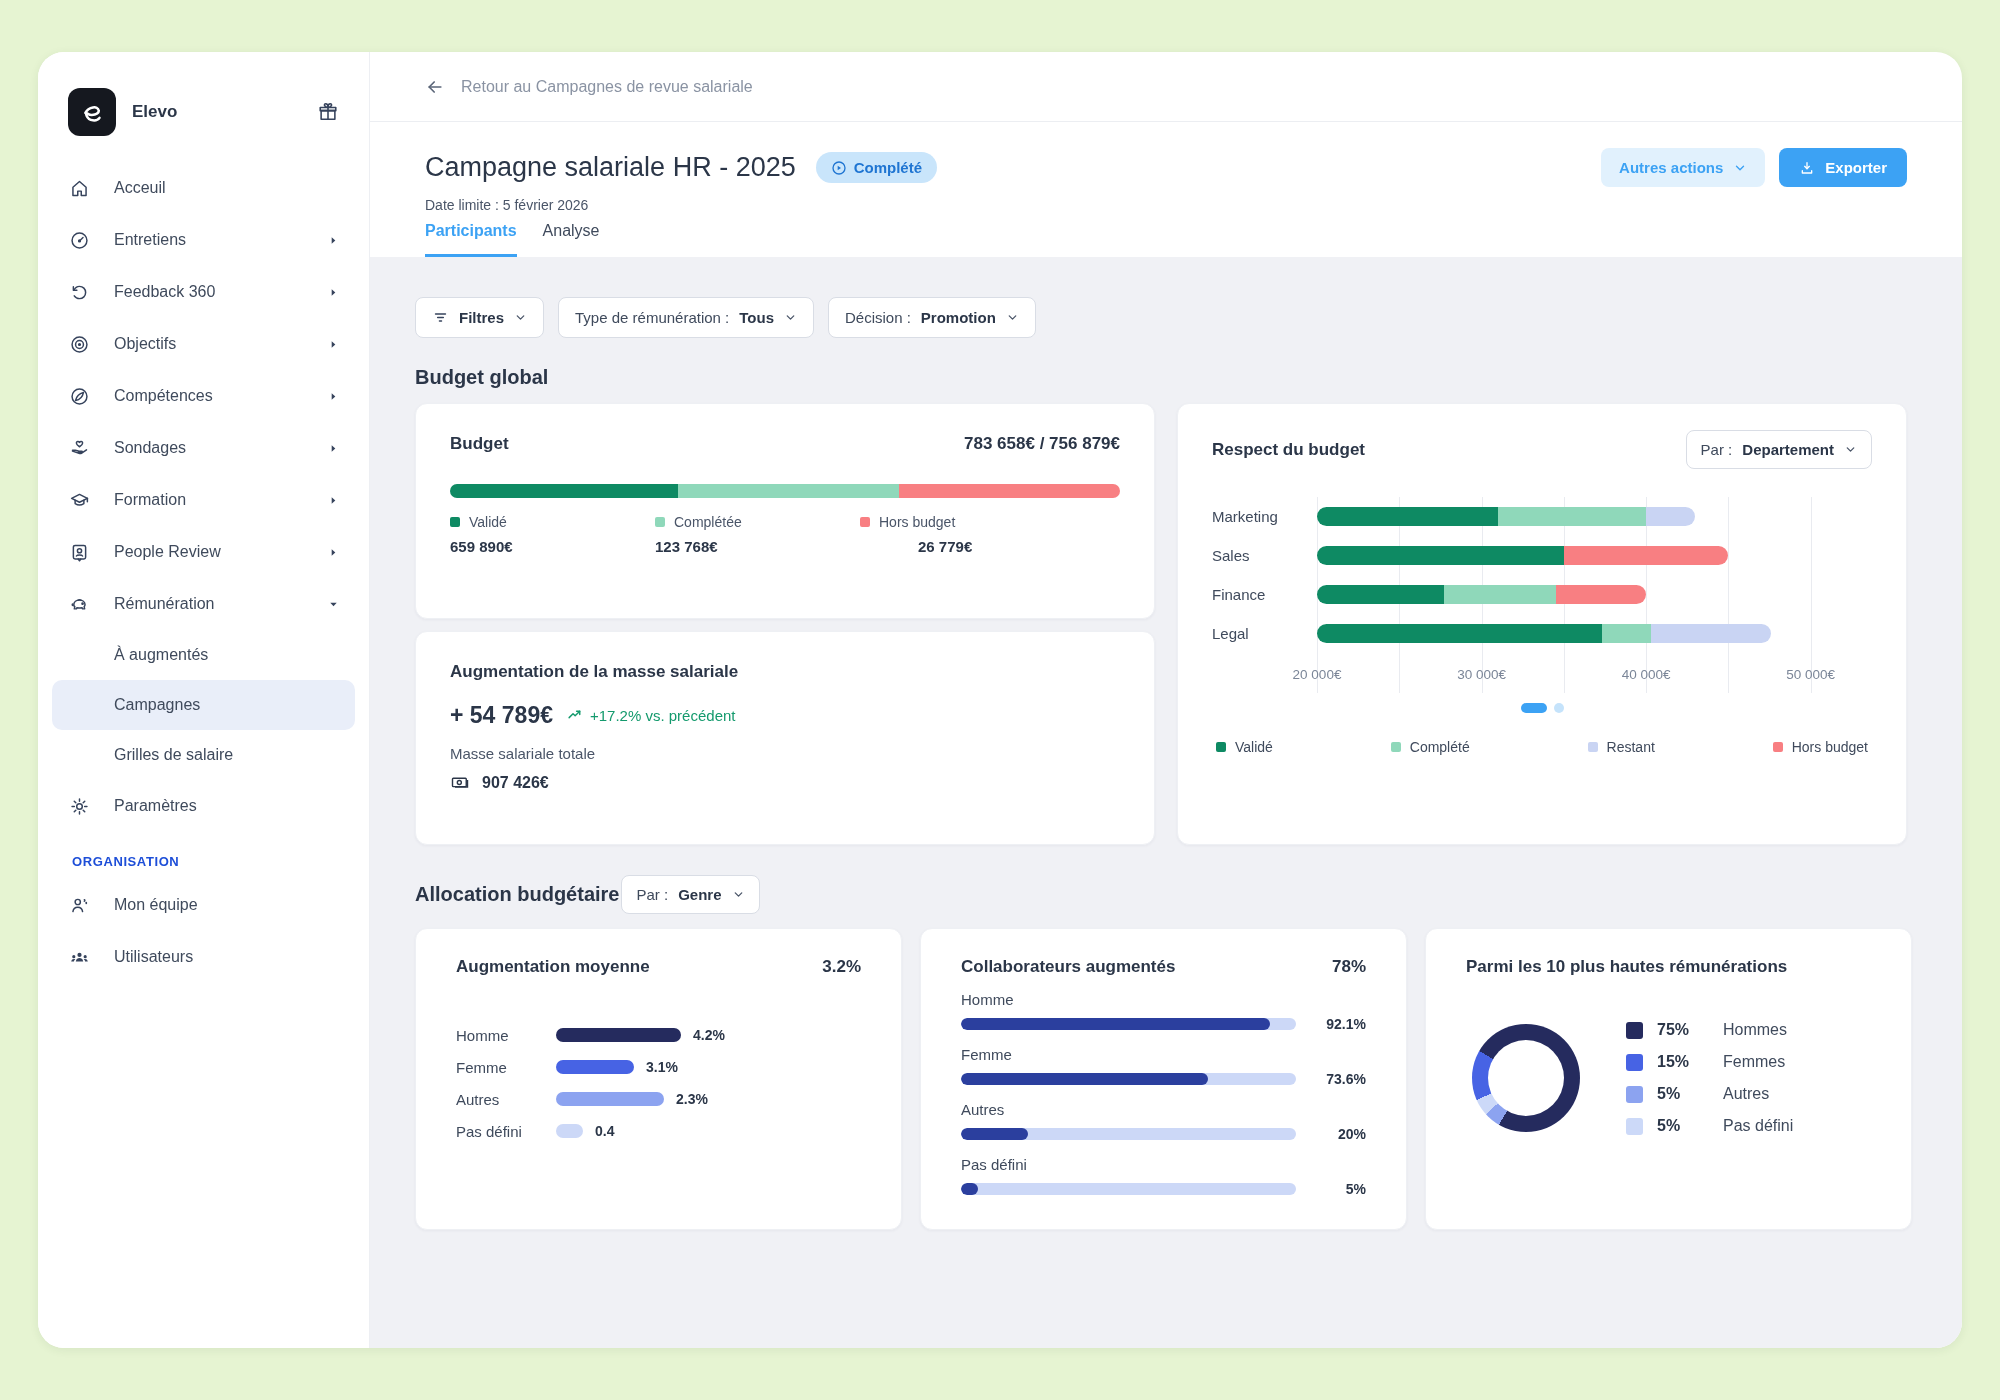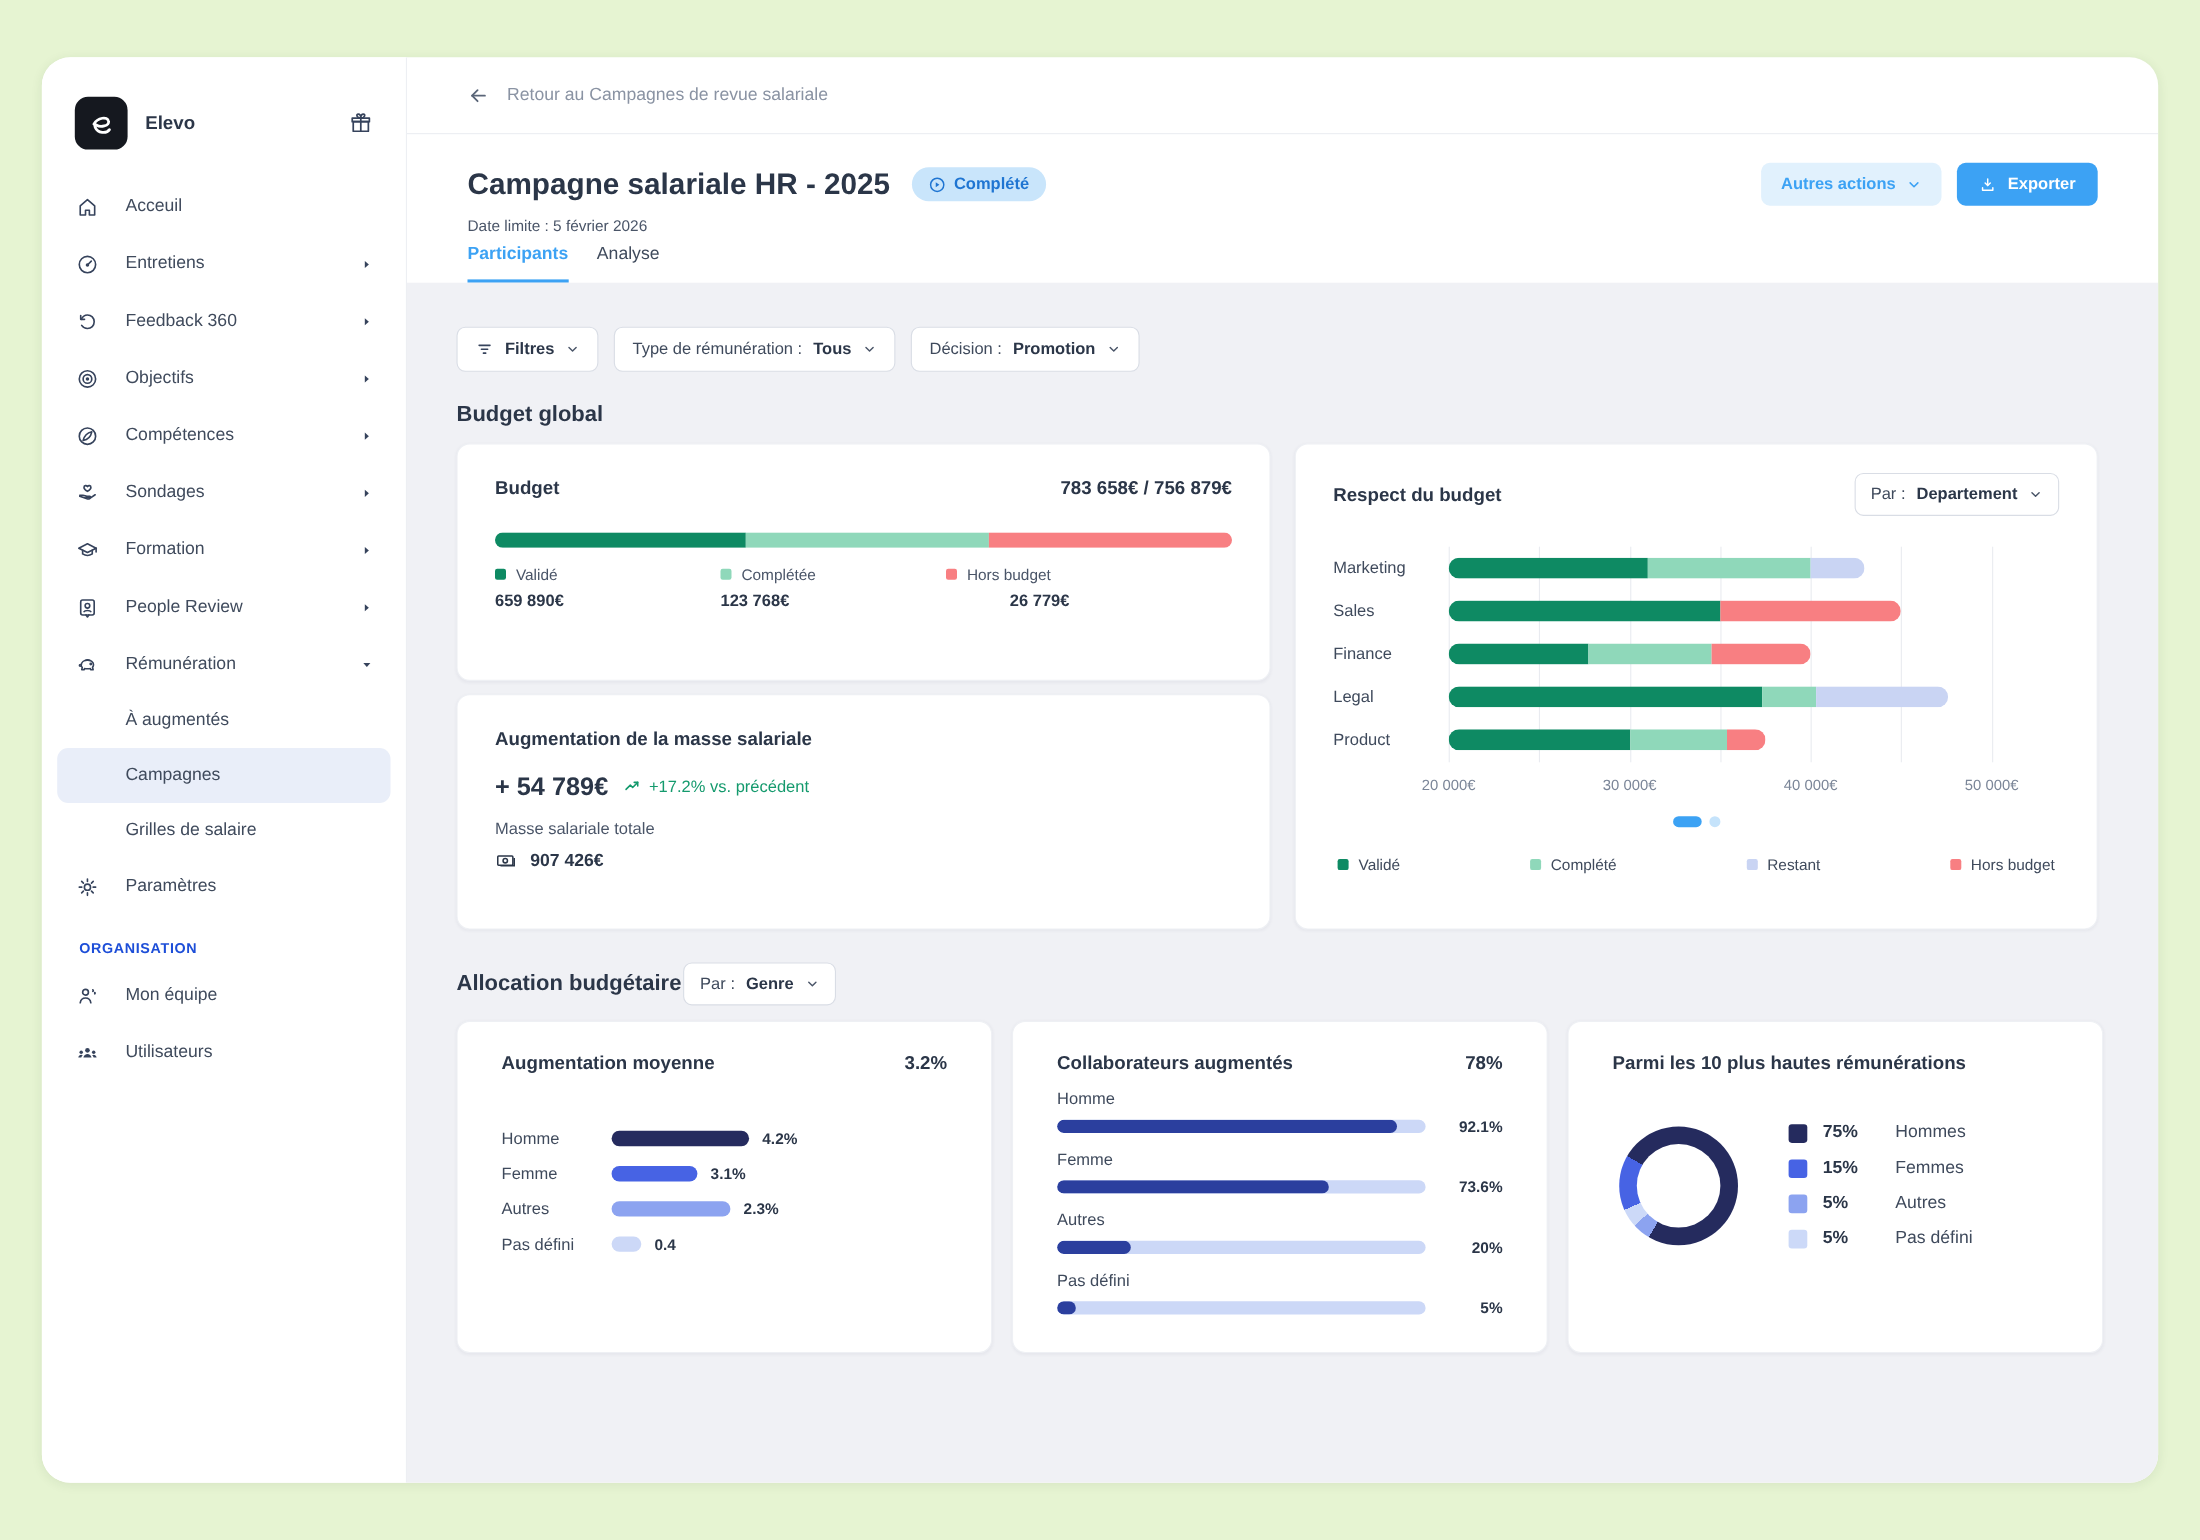--- a/index.html
+++ b/index.html
@@ -29,21 +29,21 @@
   .sb-sub { display:flex; align-items:center; height:50px; padding:0 16px 0 62px; border-radius:10px; font-size:16px; color:#3f4a5c; cursor:pointer; }
   .sb-sub.active { background:#e9eef9; }
   .sb-section { font-size:13px; font-weight:bold; letter-spacing:.6px; color:#1d4ed8; padding:22px 16px 10px 20px; }
   
   .main { flex:1; display:flex; flex-direction:column; min-width:0; }
   .topbar { height:70px; flex:none; display:flex; align-items:center; padding:0 55px; border-bottom:1px solid #eceef2; }
   .back-arrow { color:#5a6578; display:flex; margin-right:16px; cursor:pointer; }
   .breadcrumb { font-size:16px; color:#8a93a3; }
   .head-block { padding:26px 55px 0 55px; flex:none; }
   .title-row { display:flex; align-items:center; }
-  .page-title { font-size:27px; font-weight:bold; color:#2b3648; }
+  .page-title { font-size:27px; font-weight:normal; color:#2b3648; }
   .badge { display:flex; align-items:center; gap:7px; background:#c9e5fb; color:#1f75d2; font-size:15px; font-weight:bold; border-radius:16px; padding:7px 15px; margin-left:20px; }
   .spacer { flex:1; }
   .btn-secondary { display:flex; align-items:center; gap:10px; background:#e1f1fd; color:#3ca2f4; border:none; font-size:15px; font-weight:bold; border-radius:8px; padding:11px 18px; cursor:pointer; font-family:inherit; }
   .btn-primary { display:flex; align-items:center; gap:10px; background:#3ca2f4; color:#fff; border:none; font-size:15px; font-weight:bold; border-radius:8px; padding:11px 20px; margin-left:14px; cursor:pointer; font-family:inherit; }
   .deadline { font-size:14px; color:#4a5568; margin-top:10px; }
   .tabs { display:flex; gap:26px; margin-top:9px; }
   .tab { font-size:16px; padding-bottom:14px; color:#3f4a5c; cursor:pointer; border-bottom:3px solid transparent; }
   .tab.active { color:#3ca2f4; font-weight:bold; border-bottom-color:#3ca2f4; }
   .content { flex:1; background:#f0f1f5; padding:40px 55px 0 45px; overflow:hidden; }
   
@@ -511,30 +511,20 @@
                 <div class="rb-row">
                   <div class="rb-label">Legal</div>
                   <div class="rb-track">
                     <div class="rb-bar" style="width: 83.6364%;">
                       <div class="rb-seg" style="width: 62.6812%; background: rgb(14, 138, 99);"></div>
                       <div class="rb-seg" style="width: 10.8696%; background: rgb(143, 216, 186);"></div>
                       <div class="rb-seg" style="width: 26.4493%; background: rgb(201, 212, 243);"></div>
                     </div>
                   </div>
                 </div>
-                <div class="rb-row">
-                  <div class="rb-label">Product</div>
-                  <div class="rb-track">
-                    <div class="rb-bar" style="width: 53.0303%;">
-                      <div class="rb-seg" style="width: 57.1429%; background: rgb(14, 138, 99);"></div>
-                      <div class="rb-seg" style="width: 30.8571%; background: rgb(143, 216, 186);"></div>
-                      <div class="rb-seg" style="width: 12%; background: rgb(248, 127, 130);"></div>
-                    </div>
-                  </div>
-                </div>
               </div>
             <div class="rb-axis" id="rb-axis">
                 <span class="rb-tick" style="left: 0%;">20 000€</span>
                 <span class="rb-tick" style="left: 30.303%;">30 000€</span>
                 <span class="rb-tick" style="left: 60.6061%;">40 000€</span>
                 <span class="rb-tick" style="left: 90.9091%;">50 000€</span>
               </div>
           </div>
           <div class="rb-dots">
             <span class="dot-pill"></span>

